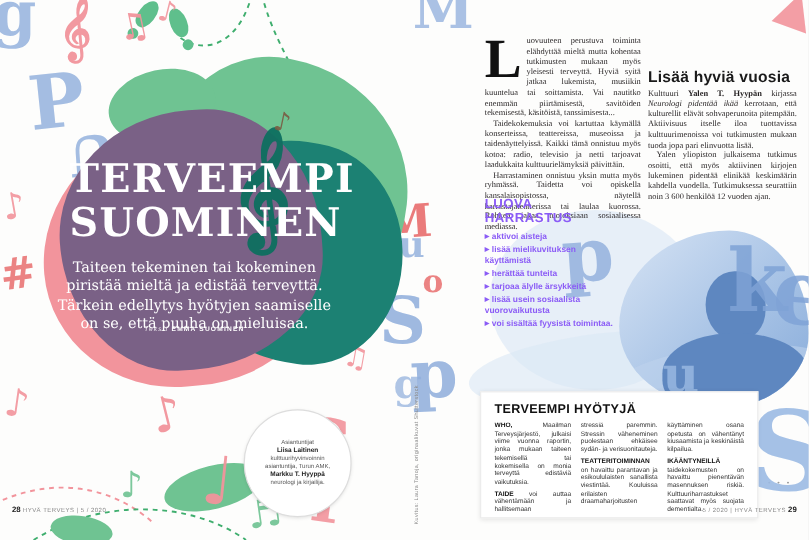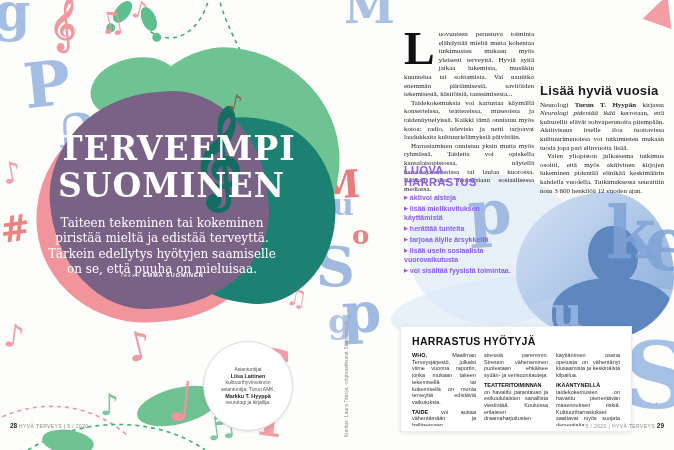--- a/index.html
+++ b/index.html
@@ -61,21 +61,21 @@
     border-radius:46%;}
   .photo .wave{position:absolute;left:-20px;top:96px;width:220px;height:80px;background:#BFD4EC;
     opacity:.55;border-radius:50%;transform:rotate(-6deg);}
 
   
   .col{color:#231f20;font-family:"Liberation Serif",serif;font-size:7px;line-height:8.6px;
     text-align:justify;z-index:5;}
   .col p{margin:0;}
   .col p.ind{text-indent:7px;}
   .col1{left:404px;top:30px;width:130px;}
-  .col2{left:540px;top:60px;width:124px;margin-top:27px;}
+  .col2{left:540px;top:60px;width:124px;}
   .dropcap{float:left;font-family:"Liberation Serif",serif;font-weight:bold;color:#111;
     font-size:46px;line-height:36px;margin:1px 4px 0 0;}
   .col2 h2{margin:0 0 5px;font-family:"Liberation Sans",sans-serif;font-weight:bold;
     font-size:13px;color:#1a1a1a;letter-spacing:.2px;}
   .bold{font-weight:bold;} .ital{font-style:italic;}
 
   
   .sidebar{left:404px;top:164px;width:110px;z-index:5;color:#8b5cf6;}
   .sidebar h3{margin:0 0 5px;font-size:11px;line-height:12px;font-weight:bold;letter-spacing:.4px;}
   .sidebar ul{margin:0;padding:0;list-style:none;font-size:7px;line-height:9px;font-weight:bold;}
@@ -179,26 +179,26 @@
       <li><span class="arr">▶</span><span>lisää mielikuvituksen käyttämistä</span></li>
       <li><span class="arr">▶</span><span>herättää tunteita</span></li>
       <li><span class="arr">▶</span><span>tarjoaa älylle ärsykkeitä</span></li>
       <li><span class="arr">▶</span><span>lisää usein sosiaalista vuorovaikutusta</span></li>
       <li><span class="arr">▶</span><span>voi sisältää fyysistä toimintaa.</span></li>
     </ul>
   </div>
 
   <div class="abs col col2">
     <h2>Lisää hyviä vuosia</h2>
-    <p><span>Neurologi </span><span class="bold">Turun T. Hyypän</span><span> kirjassa </span><span class="ital">Neurologi pidentää ikää</span><span> kerrotaan, että kulturellit elävät sohvaperunoita pitempään. Aktiivisuus itselle iloa tuottavissa kulttuurimenoissa voi tutkimusten mukaan tuoda jopa pari elinvuotta lisää.</span></p>
+    <p><span>Kulttuuri </span><span class="bold">Yalen T. Hyypän</span><span> kirjassa </span><span class="ital">Neurologi pidentää ikää</span><span> kerrotaan, että kulturellit elävät sohvaperunoita pitempään. Aktiivisuus itselle iloa tuottavissa kulttuurimenoissa voi tutkimusten mukaan tuoda jopa pari elinvuotta lisää.</span></p>
     <p class="ind">Yalen yliopiston julkaisema tutkimus osoitti, että myös aktiivinen kirjojen lukeminen pidentää elinikää keskimäärin kahdella vuodella. Tutkimuksessa seurattiin noin 3 600 henkilöä 12 vuoden ajan.</p>
   </div>
 
   <div class="abs benefits">
-    <h3>HARRASTUS HYÖTYJÄ</h3>
+    <h3>TERVEEMPI HYÖTYJÄ</h3>
     <div class="cols">
       <div class="bcol">
         <p><span class="lead">WHO,</span><span> Maailman Terveysjärjestö, julkaisi viime vuonna raportin, jonka mukaan taiteen tekemisellä tai kokemisella on monia terveyttä edistäviä vaikutuksia.</span></p>
         <p><span class="lead">TAIDE</span><span> voi auttaa vähentämään ja hallitsemaan</span></p>
       </div>
       <div class="bcol">
         <p><span class="lead"></span><span>stressiä paremmin. Stressin väheneminen puolestaan ehkäisee sydän- ja verisuonitauteja.</span></p>
         <p><span class="lead">TEATTERITOIMINNAN</span><span> on havaittu parantavan ja esikoululaisten sanallista viestintää. Kouluissa erilaisten draamaharjoitusten</span></p>
       </div>
       <div class="bcol">

